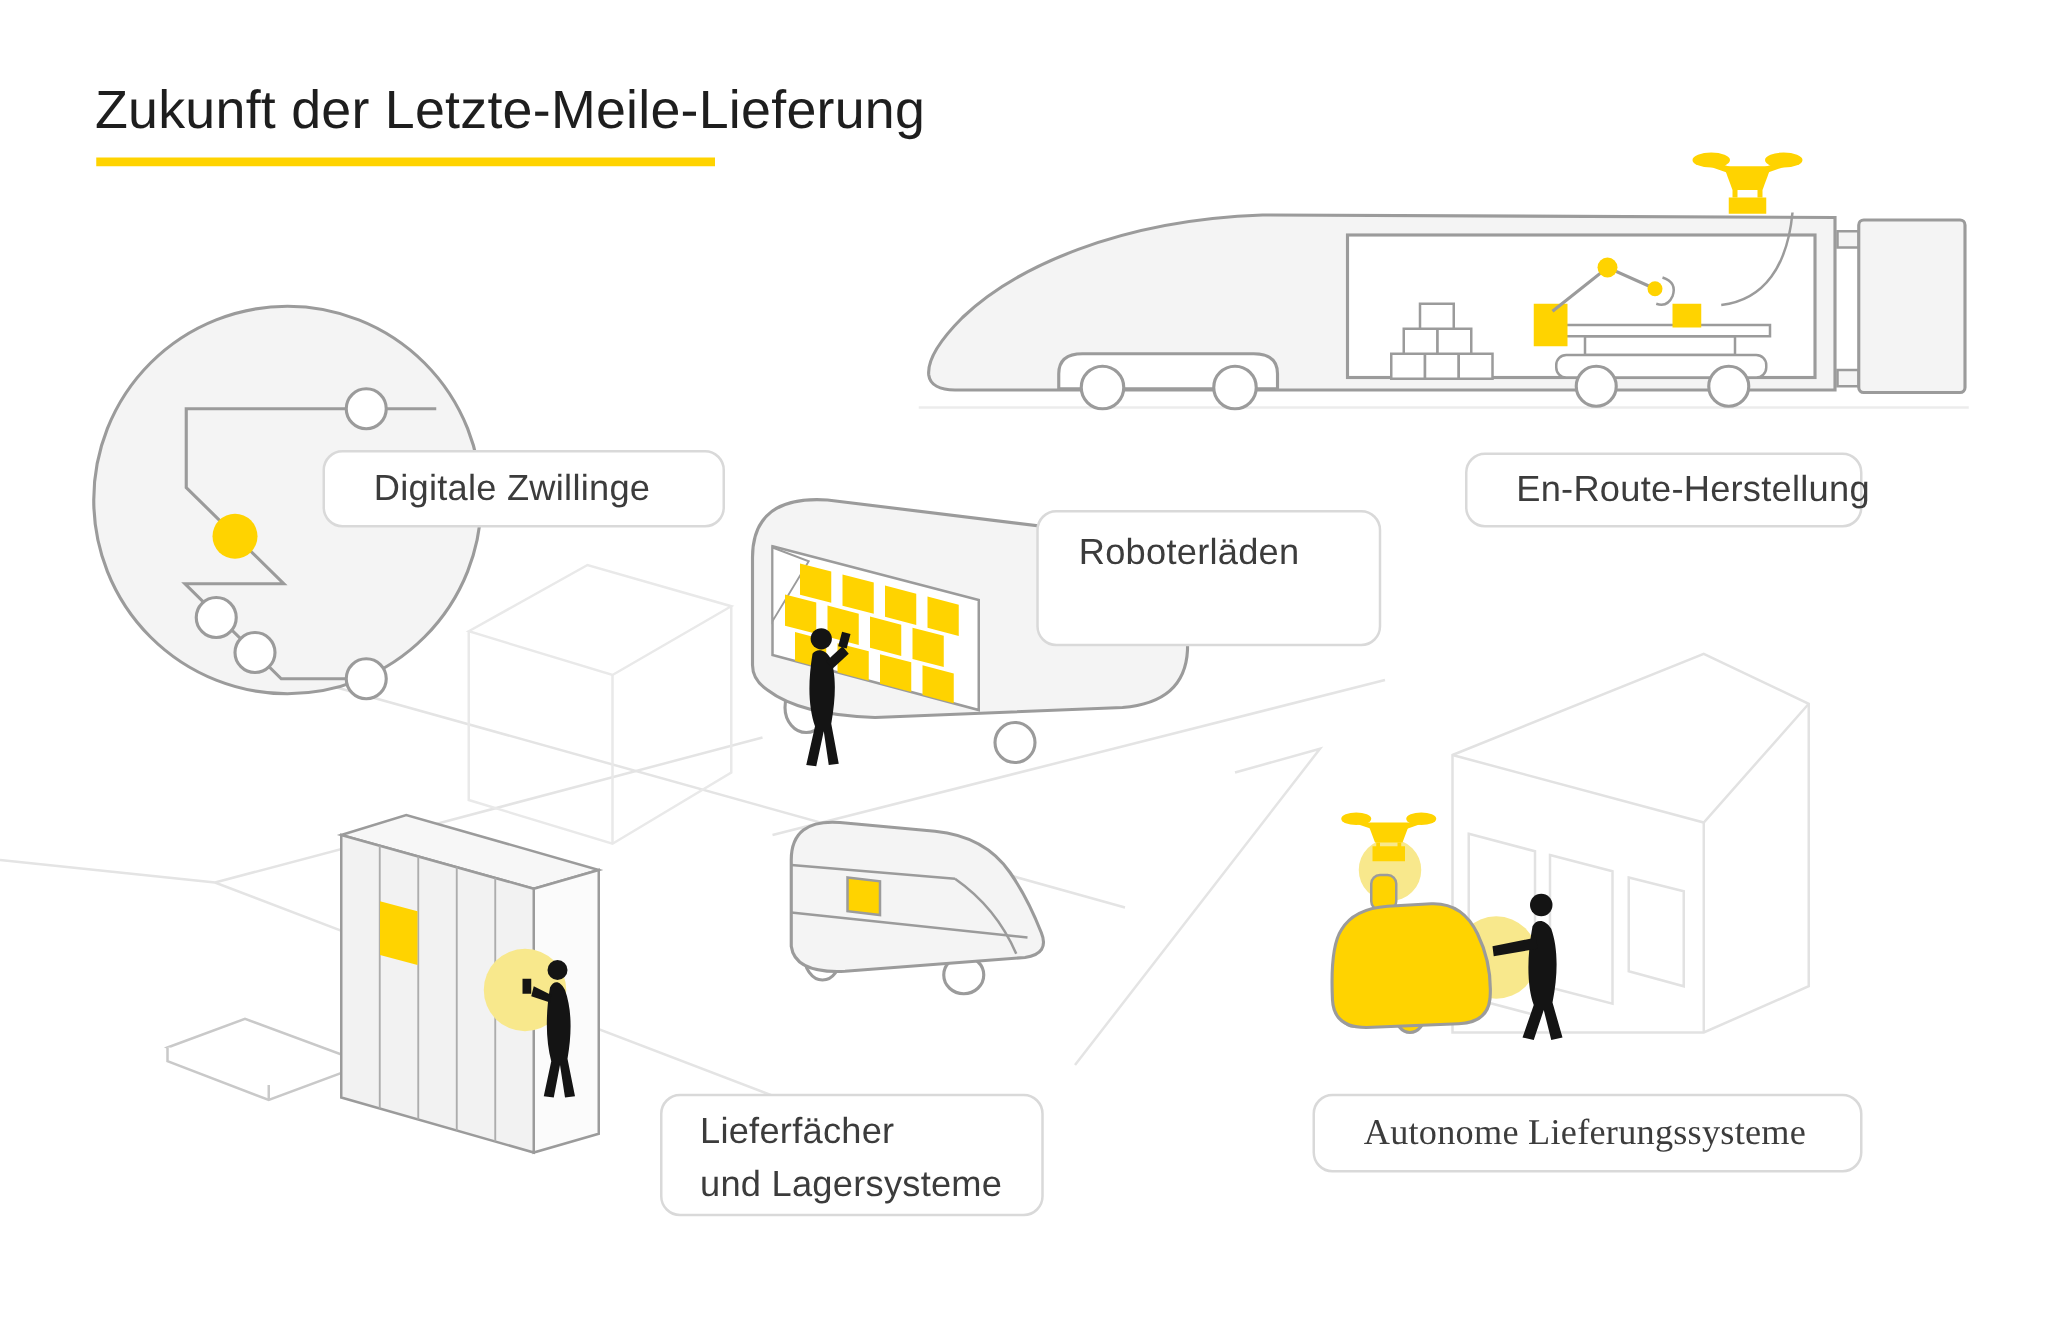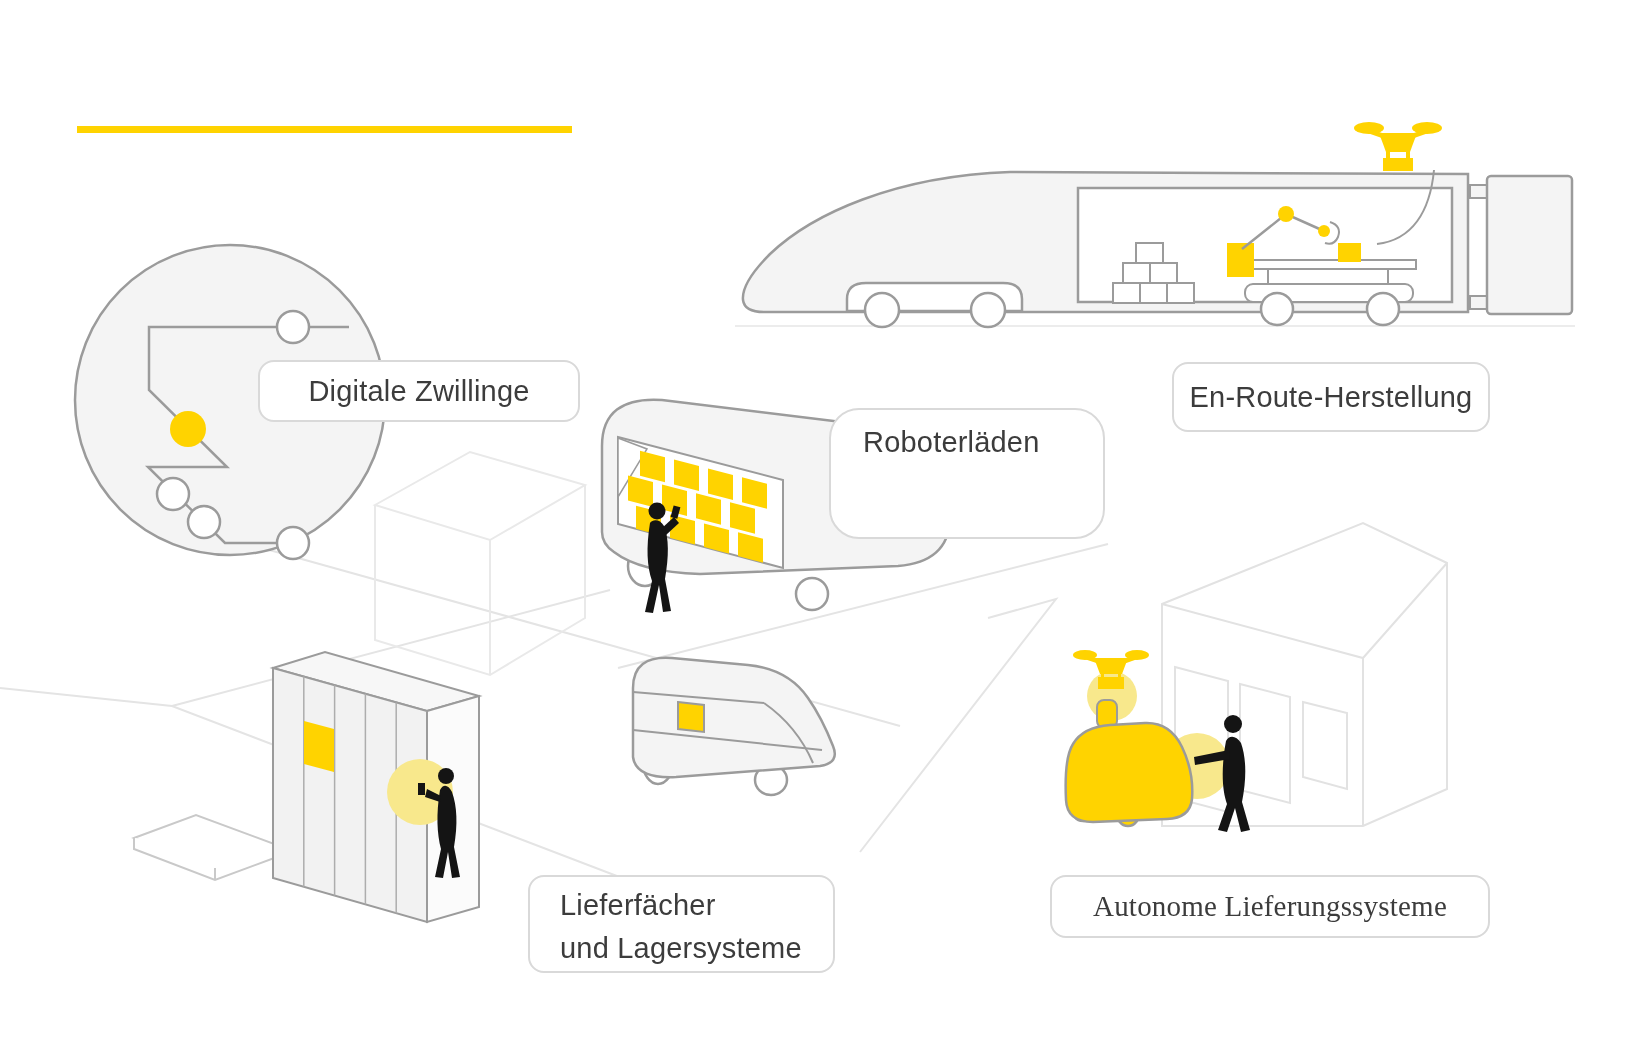--- a/index.html
+++ b/index.html
@@ -4,25 +4,25 @@
 <style>
   html,body{margin:0;padding:0;background:#ffffff;}
   .canvas{position:relative;width:1648px;height:1064px;background:#ffffff;overflow:hidden;
           font-family:"Liberation Sans", sans-serif;}
   .scene{position:absolute;left:0;top:0;}
   .page-title{position:absolute;left:76px;top:64px;margin:0;font-size:43px;font-weight:500;
           color:#1E1E1E;letter-spacing:0.2px;white-space:nowrap;}
   .title-underline{position:absolute;left:77px;top:126px;width:495px;height:7px;background:#FFD300;}
   .callout{position:absolute;background:#ffffff;border:2px solid #D9D9D9;border-radius:16px;
           color:#3C3C3C;font-size:29px;font-weight:300;letter-spacing:0.2px;box-sizing:border-box;}
-  .callout.center{display:flex;align-items:center;justify-content:center;white-space:nowrap;}
+  .callout.center{display:flex;align-items:center;justify-content:flex-start;white-space:nowrap;padding-left:39px;}
   .callout .line{display:block;}
   .c-digital{left:258px;top:360px;width:322px;height:62px;}
-  .c-robot{left:829px;top:408px;width:276px;height:131px;padding:11px 0 0 32px;line-height:43px;border-radius:30px;}
-  .c-enroute{left:1172px;top:362px;width:318px;height:70px;}
+  .c-robot{left:829px;top:408px;width:276px;height:109px;padding:11px 0 0 32px;line-height:43px;}
+  .c-enroute{left:1172px;top:362px;width:318px;height:60px;}
   .c-lockers{left:528px;top:875px;width:307px;height:98px;padding:7px 16px 0 30px;line-height:43px;}
   .c-auto{left:1050px;top:875px;width:440px;height:63px;font-family:Liberation Serif, serif;}
 </style>
 </head>
 <body>
 
 <div class="canvas">
 
 <svg class="scene" width="1648" height="1064" viewBox="0 0 1648 1064" xmlns="http://www.w3.org/2000/svg">
 
@@ -195,20 +195,21 @@
     <path d="M1066,800 Q1064,758 1073,744 Q1083,727 1110,725 L1145,723 Q1170,722 1182,747 Q1194,772 1192,799 Q1190,818 1167,819 L1093,822 Q1067,822 1066,800 Z" fill="#FFD300" stroke="#9B9B9B" stroke-width="2.5"></path>
   </g>
 
   <g fill="#141414">
     <circle cx="1233" cy="724" r="9"></circle>
     <path d="M1226,741 C1221,768 1222,790 1227,804 L1218,830 L1227,832 L1235,808 L1241,832 L1250,830 L1242,802 C1247,777 1246,757 1241,743 C1236,735 1229,735 1226,741 Z"></path>
     <path d="M1229,750 L1194,757 L1195,765 L1230,759 Z"></path>
   </g>
 </svg>
 
+<h1 class="page-title">Zukunft der Letzte-Meile-Lieferung</h1>
 <div class="title-underline"></div>
 
 <div class="callout center c-digital">
   <span>Digitale Zwillinge</span>
 </div>
 
 <div class="callout c-robot">
   <span class="line">Roboterläden</span>
 </div>
 

